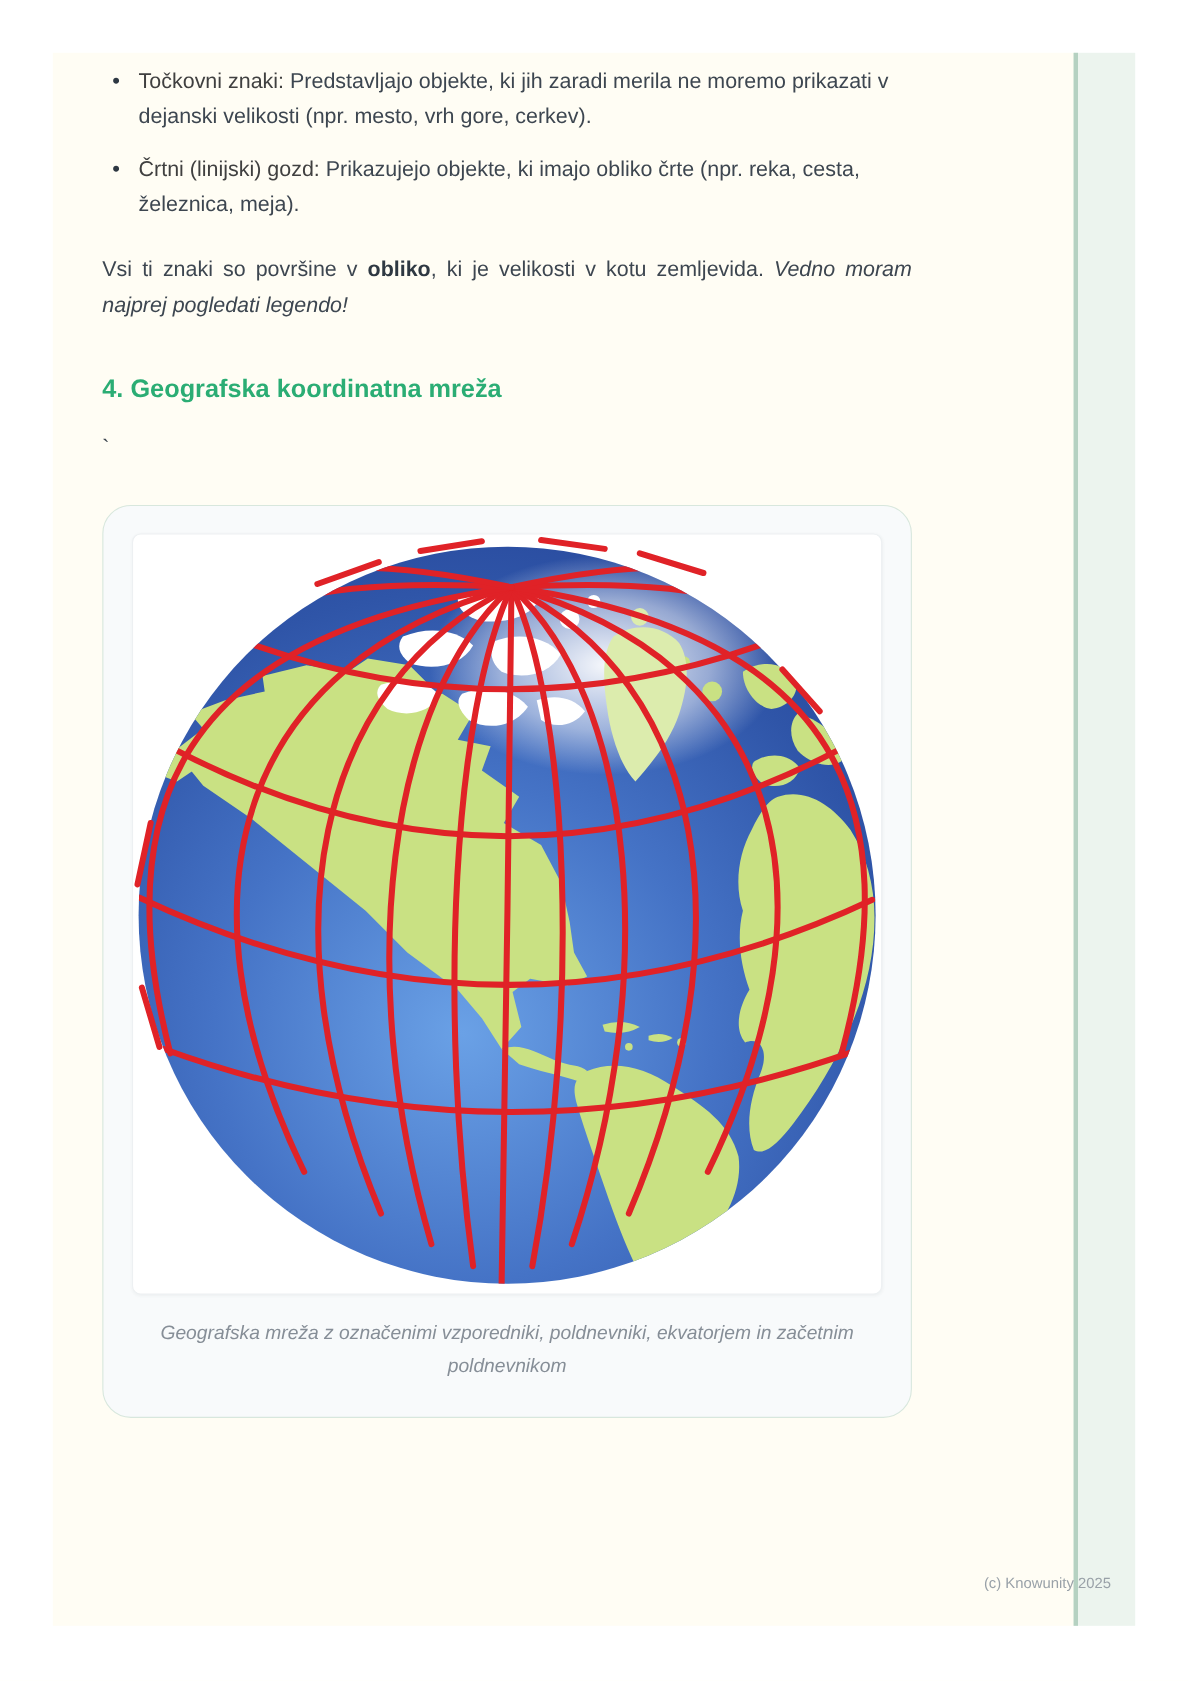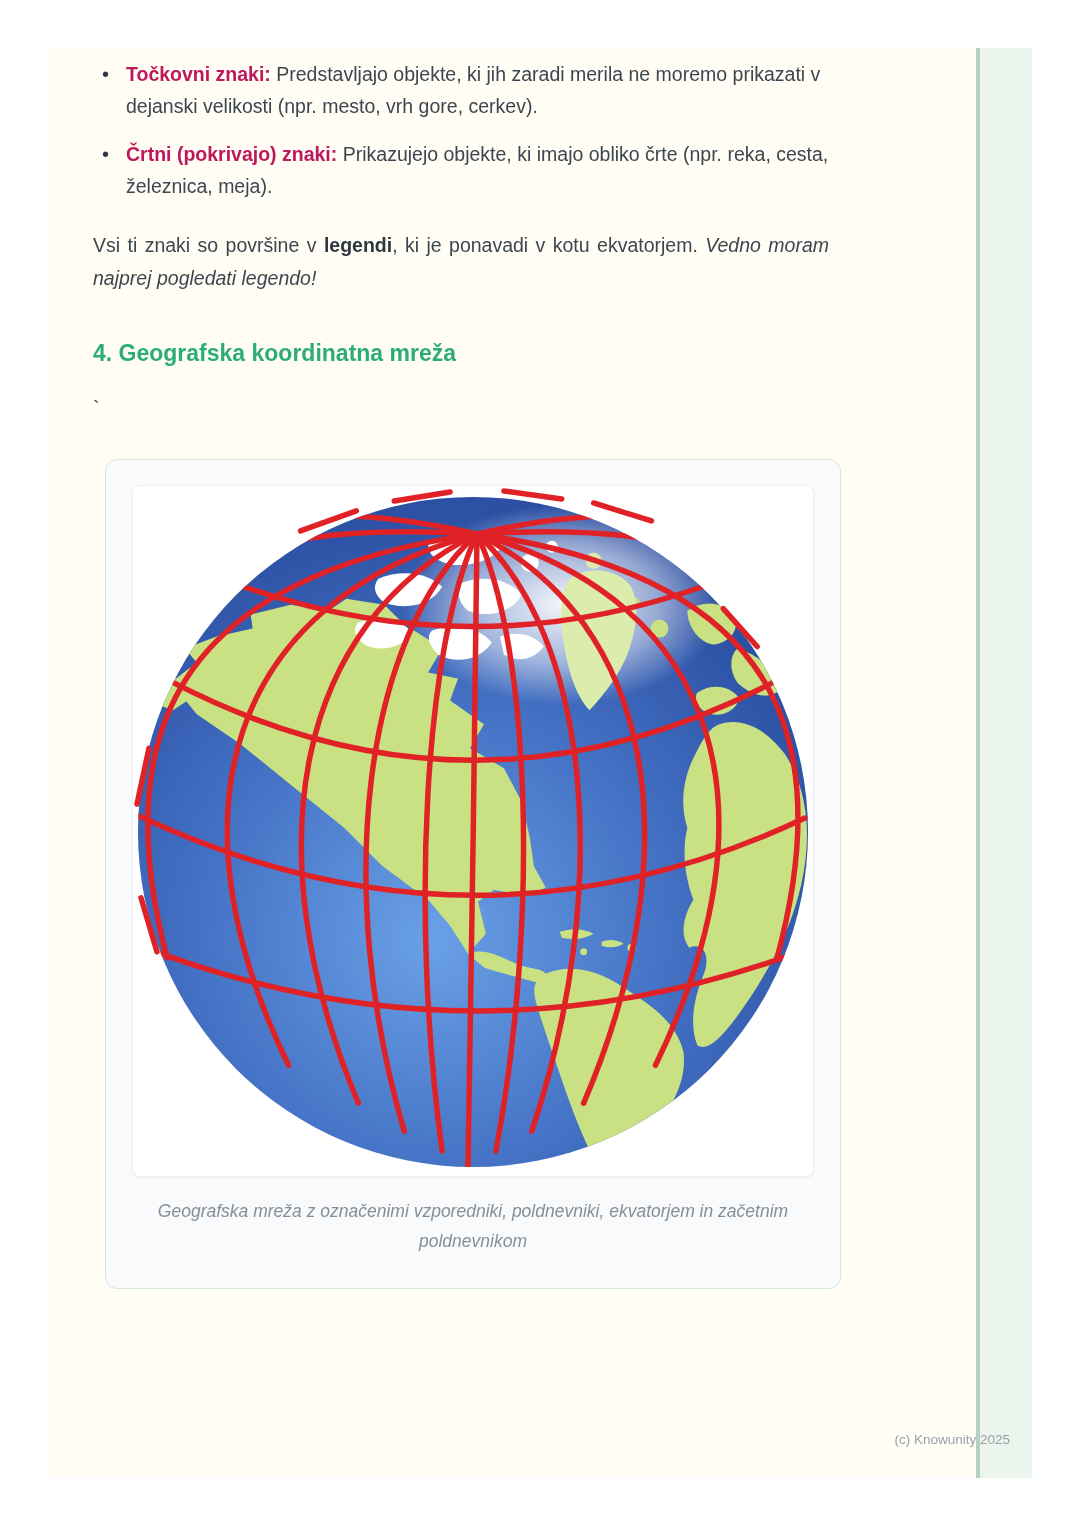--- a/index.html
+++ b/index.html
@@ -25,21 +25,21 @@
   }
   .bullet-list{list-style:none;margin:0;padding:10px 0 0 0;}
   .bullet-list li{
     position:relative;padding-left:33px;margin-bottom:15px;
   }
   .bullet-list li::before{
     content:"\2022";
     position:absolute;left:9px;top:0;
     color:#2e3842;font-size:20px;
   }
-  .term{font-weight:bold;color:#be185d;}
+  .term{font-weight:normal;color:#404040;}
   .legend-para{
     margin:27px 0 0 0;text-align:justify;color:#3d4650;
   }
   .legend-para strong{color:#2e3842;}
   .legend-para em{font-style:italic;}
   .heading{
     margin:46px 0 0 0;font-size:23px;font-weight:bold;color:#2bad74;
     line-height:1.2;
   }
   .intro{margin:26px 0 0 0;}
@@ -71,31 +71,31 @@
 </head>
 <body>
 
 <div class="sheet"></div>
 <div class="mint-bar"></div>
 
 <main class="content">
 
   <ul class="bullet-list">
     <li><span class="term">Točkovni znaki:</span><span> Predstavljajo objekte, ki jih zaradi merila ne moremo prikazati v dejanski velikosti (npr. mesto, vrh gore, cerkev).</span></li>
-    <li><span class="term">Črtni (pokrivajo) znaki:</span><span> Prikazujejo objekte, ki imajo obliko črte (npr. reka, cesta, železnica, meja).</span></li>
+    <li><span class="term">Črtni (linijski) gozd:</span><span> Prikazujejo objekte, ki imajo obliko črte (npr. reka, cesta, železnica, meja).</span></li>
   </ul>
 
-  <p class="legend-para"><span>Vsi ti znaki so površine v </span><strong>legendi</strong><span>, ki je ponavadi v kotu ekvatorjem. </span><em>Vedno moram najprej pogledati legendo!</em></p>
+  <p class="legend-para"><span>Vsi ti znaki so površine v </span><strong>obliko</strong><span>, ki je velikosti v kotu zemljevida. </span><em>Vedno moram najprej pogledati legendo!</em></p>
 
   <h2 class="heading">4. Geografska koordinatna mreža</h2>
 
 
   <div class="stray">`</div>
 
-  <figure class="figure-card" style="margin-left:12px;margin-right:0;">
+  <figure class="figure-card" style="margin-left:0;margin-right:0;border-radius:26px;">
     <div class="image-box">
       <svg viewBox="0 0 682 690" preserveAspectRatio="xMidYMid meet">
         <defs>
           <clipPath id="sphereClip">
               <circle cx="341" cy="346" r="336"></circle>
             </clipPath>
           <radialGradient id="ocean" cx="44%" cy="66%" r="75%">
             <stop offset="0%" stop-color="#6aa1e6"></stop>
             <stop offset="45%" stop-color="#4573c6"></stop>
             <stop offset="80%" stop-color="#2f55a8"></stop>

